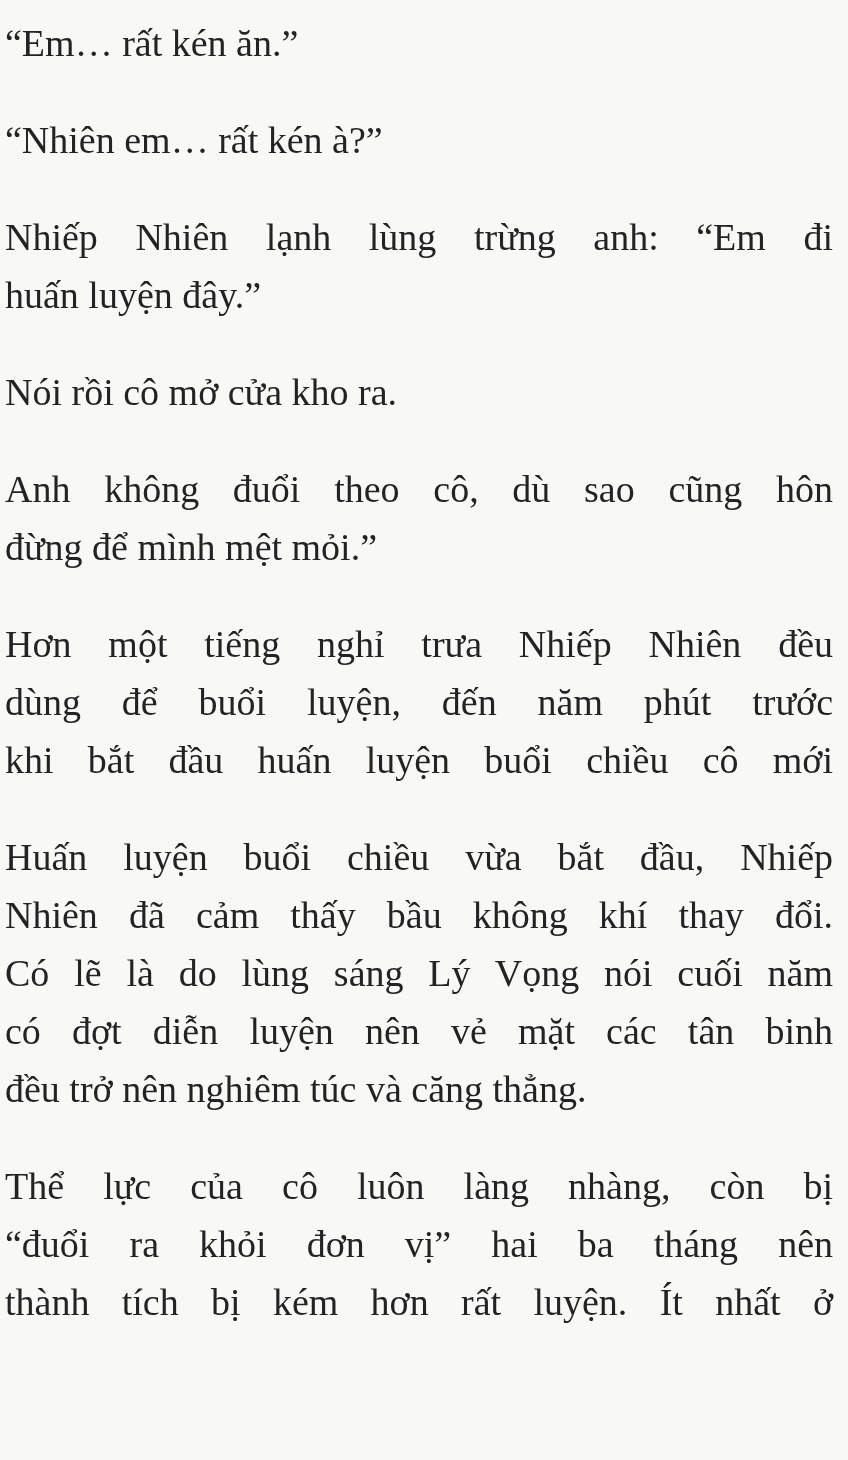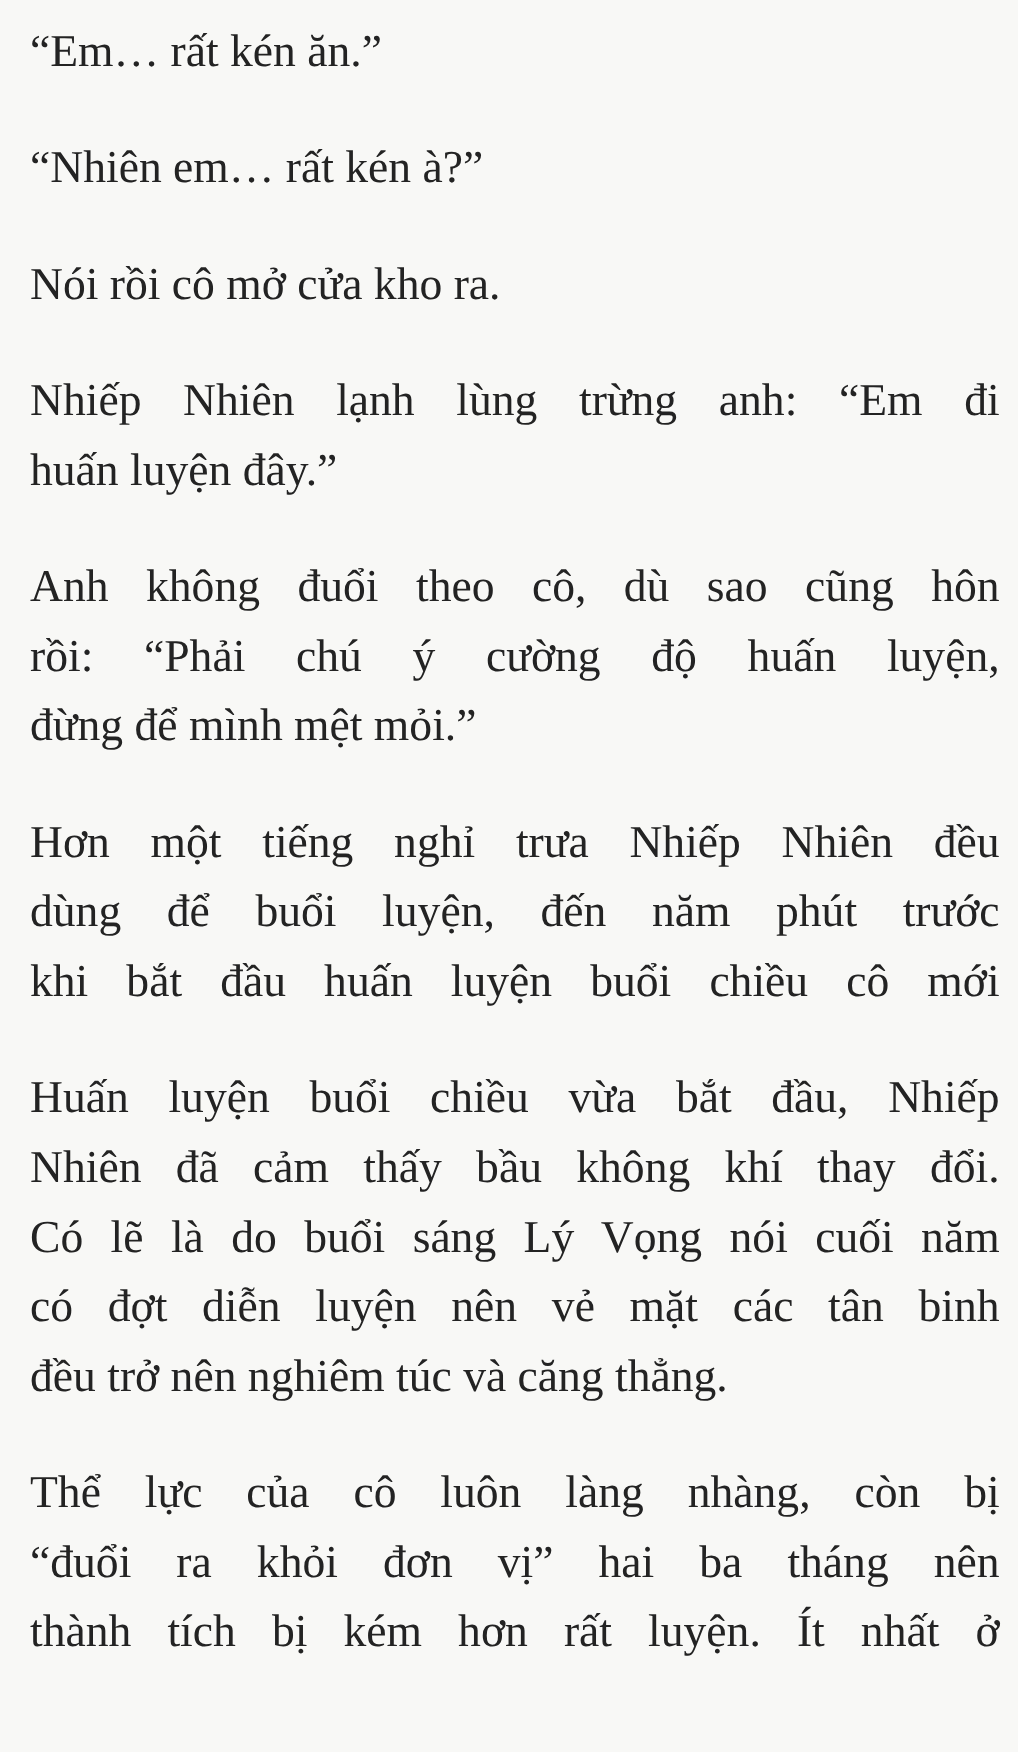--- a/index.html
+++ b/index.html
@@ -9,21 +9,21 @@
     height: 1460px;
     overflow: hidden;
   }
   body {
     font-family: "Liberation Serif", "DejaVu Serif", serif;
   }
   main.reading-area {
     box-sizing: border-box;
     width: 848px;
     height: 1460px;
-    padding: 14px 15px 0 25px;
+    padding: 14px 15px 0 5px;
     font-size: 38px;
     line-height: 58px;
     overflow: hidden;
   }
   .paragraph {
     margin: 0 0 39px 0;
   }
   .line {
     text-align: justify;
     text-align-last: justify;
@@ -37,40 +37,39 @@
 <body style="background: rgb(248, 248, 246);">
 
 <main class="reading-area" id="reading-area" style="color: rgb(35, 35, 35);">
     <div class="paragraph">
       <div class="line last">“Em… rất kén ăn.”</div>
     </div>
     <div class="paragraph">
       <div class="line last">“Nhiên em… rất kén à?”</div>
     </div>
     <div class="paragraph">
-      <div class="line last">Nói rồi cô mở cửa kho ra.</div>
-    </div>
-    <div class="paragraph">
       <div class="line">Nhiếp Nhiên lạnh lùng trừng anh: “Em đi</div>
       <div class="line last">huấn luyện đây.”</div>
     </div>
     <div class="paragraph">
+      <div class="line last">Nói rồi cô mở cửa kho ra.</div>
+    </div>
+    <div class="paragraph">
       <div class="line">Anh không đuổi theo cô, dù sao cũng hôn</div>
-      <div class="line">rồi: “Phải chú ý cường độ huấn luyện,</div>
       <div class="line last">đừng để mình mệt mỏi.”</div>
     </div>
     <div class="paragraph">
       <div class="line">Hơn một tiếng nghỉ trưa Nhiếp Nhiên đều</div>
       <div class="line">dùng để buổi luyện, đến năm phút trước</div>
       <div class="line">khi bắt đầu huấn luyện buổi chiều cô mới</div>
     </div>
     <div class="paragraph">
       <div class="line">Huấn luyện buổi chiều vừa bắt đầu, Nhiếp</div>
       <div class="line">Nhiên đã cảm thấy bầu không khí thay đổi.</div>
-      <div class="line">Có lẽ là do buổi sáng Lý Vọng nói cuối năm</div>
+      <div class="line">Có lẽ là do lùng sáng Lý Vọng nói cuối năm</div>
       <div class="line">có đợt diễn luyện nên vẻ mặt các tân binh</div>
       <div class="line last">đều trở nên nghiêm túc và căng thẳng.</div>
     </div>
     <div class="paragraph">
       <div class="line">Thể lực của cô luôn làng nhàng, còn bị</div>
       <div class="line">“đuổi ra khỏi đơn vị” hai ba tháng nên</div>
       <div class="line">thành tích bị kém hơn rất luyện. Ít nhất ở</div>
     </div>
   </main>
 

